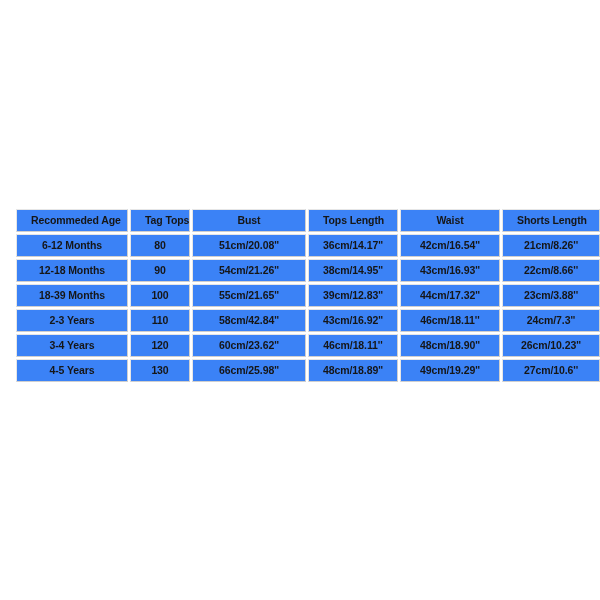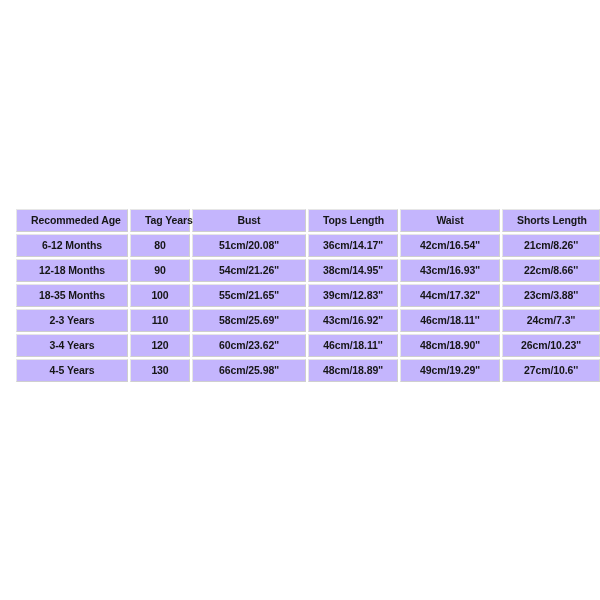--- a/index.html
+++ b/index.html
@@ -32,21 +32,21 @@
   table.size-chart {
     width: 574px;
     border-collapse: separate;
     border-spacing: 2px;
     background: #ffffff;
     table-layout: fixed;
   }
 
   table.size-chart td,
   table.size-chart th {
-    background: #c4b5fd;
+    background: #3b82f6;
     border: 1px solid #d0d0d0;
     border-top-color: #e6e6e6;
     border-left-color: #e6e6e6;
     border-right-color: #cfcfcf;
     border-bottom-color: #cfcfcf;
     text-align: center;
     vertical-align: middle;
     font-weight: bold;
     color: #161616;
     font-size: 10.5px;
@@ -80,21 +80,21 @@
         <col class="col-age">
         <col class="col-tag">
         <col class="col-bust">
         <col class="col-tops">
         <col class="col-waist">
         <col class="col-shorts">
       </colgroup>
       <thead>
         <tr id="header-row">
             <th>Recommeded Age</th>
-            <th>Tag Years</th>
+            <th>Tag Tops</th>
             <th>Bust</th>
             <th>Tops Length</th>
             <th>Waist</th>
             <th>Shorts Length</th>
           </tr>
       </thead>
       <tbody id="body-rows">
           <tr>
             <td>6-12 Months</td>
             <td>80</td>
@@ -105,31 +105,31 @@
           </tr>
           <tr>
             <td>12-18 Months</td>
             <td>90</td>
             <td>54cm/21.26''</td>
             <td>38cm/14.95''</td>
             <td>43cm/16.93''</td>
             <td>22cm/8.66''</td>
           </tr>
           <tr>
-            <td>18-35 Months</td>
+            <td>18-39 Months</td>
             <td>100</td>
             <td>55cm/21.65''</td>
             <td>39cm/12.83''</td>
             <td>44cm/17.32''</td>
             <td>23cm/3.88''</td>
           </tr>
           <tr>
             <td>2-3 Years</td>
             <td>110</td>
-            <td>58cm/25.69''</td>
+            <td>58cm/42.84''</td>
             <td>43cm/16.92''</td>
             <td>46cm/18.11''</td>
             <td>24cm/7.3''</td>
           </tr>
           <tr>
             <td>3-4 Years</td>
             <td>120</td>
             <td>60cm/23.62''</td>
             <td>46cm/18.11''</td>
             <td>48cm/18.90''</td>

